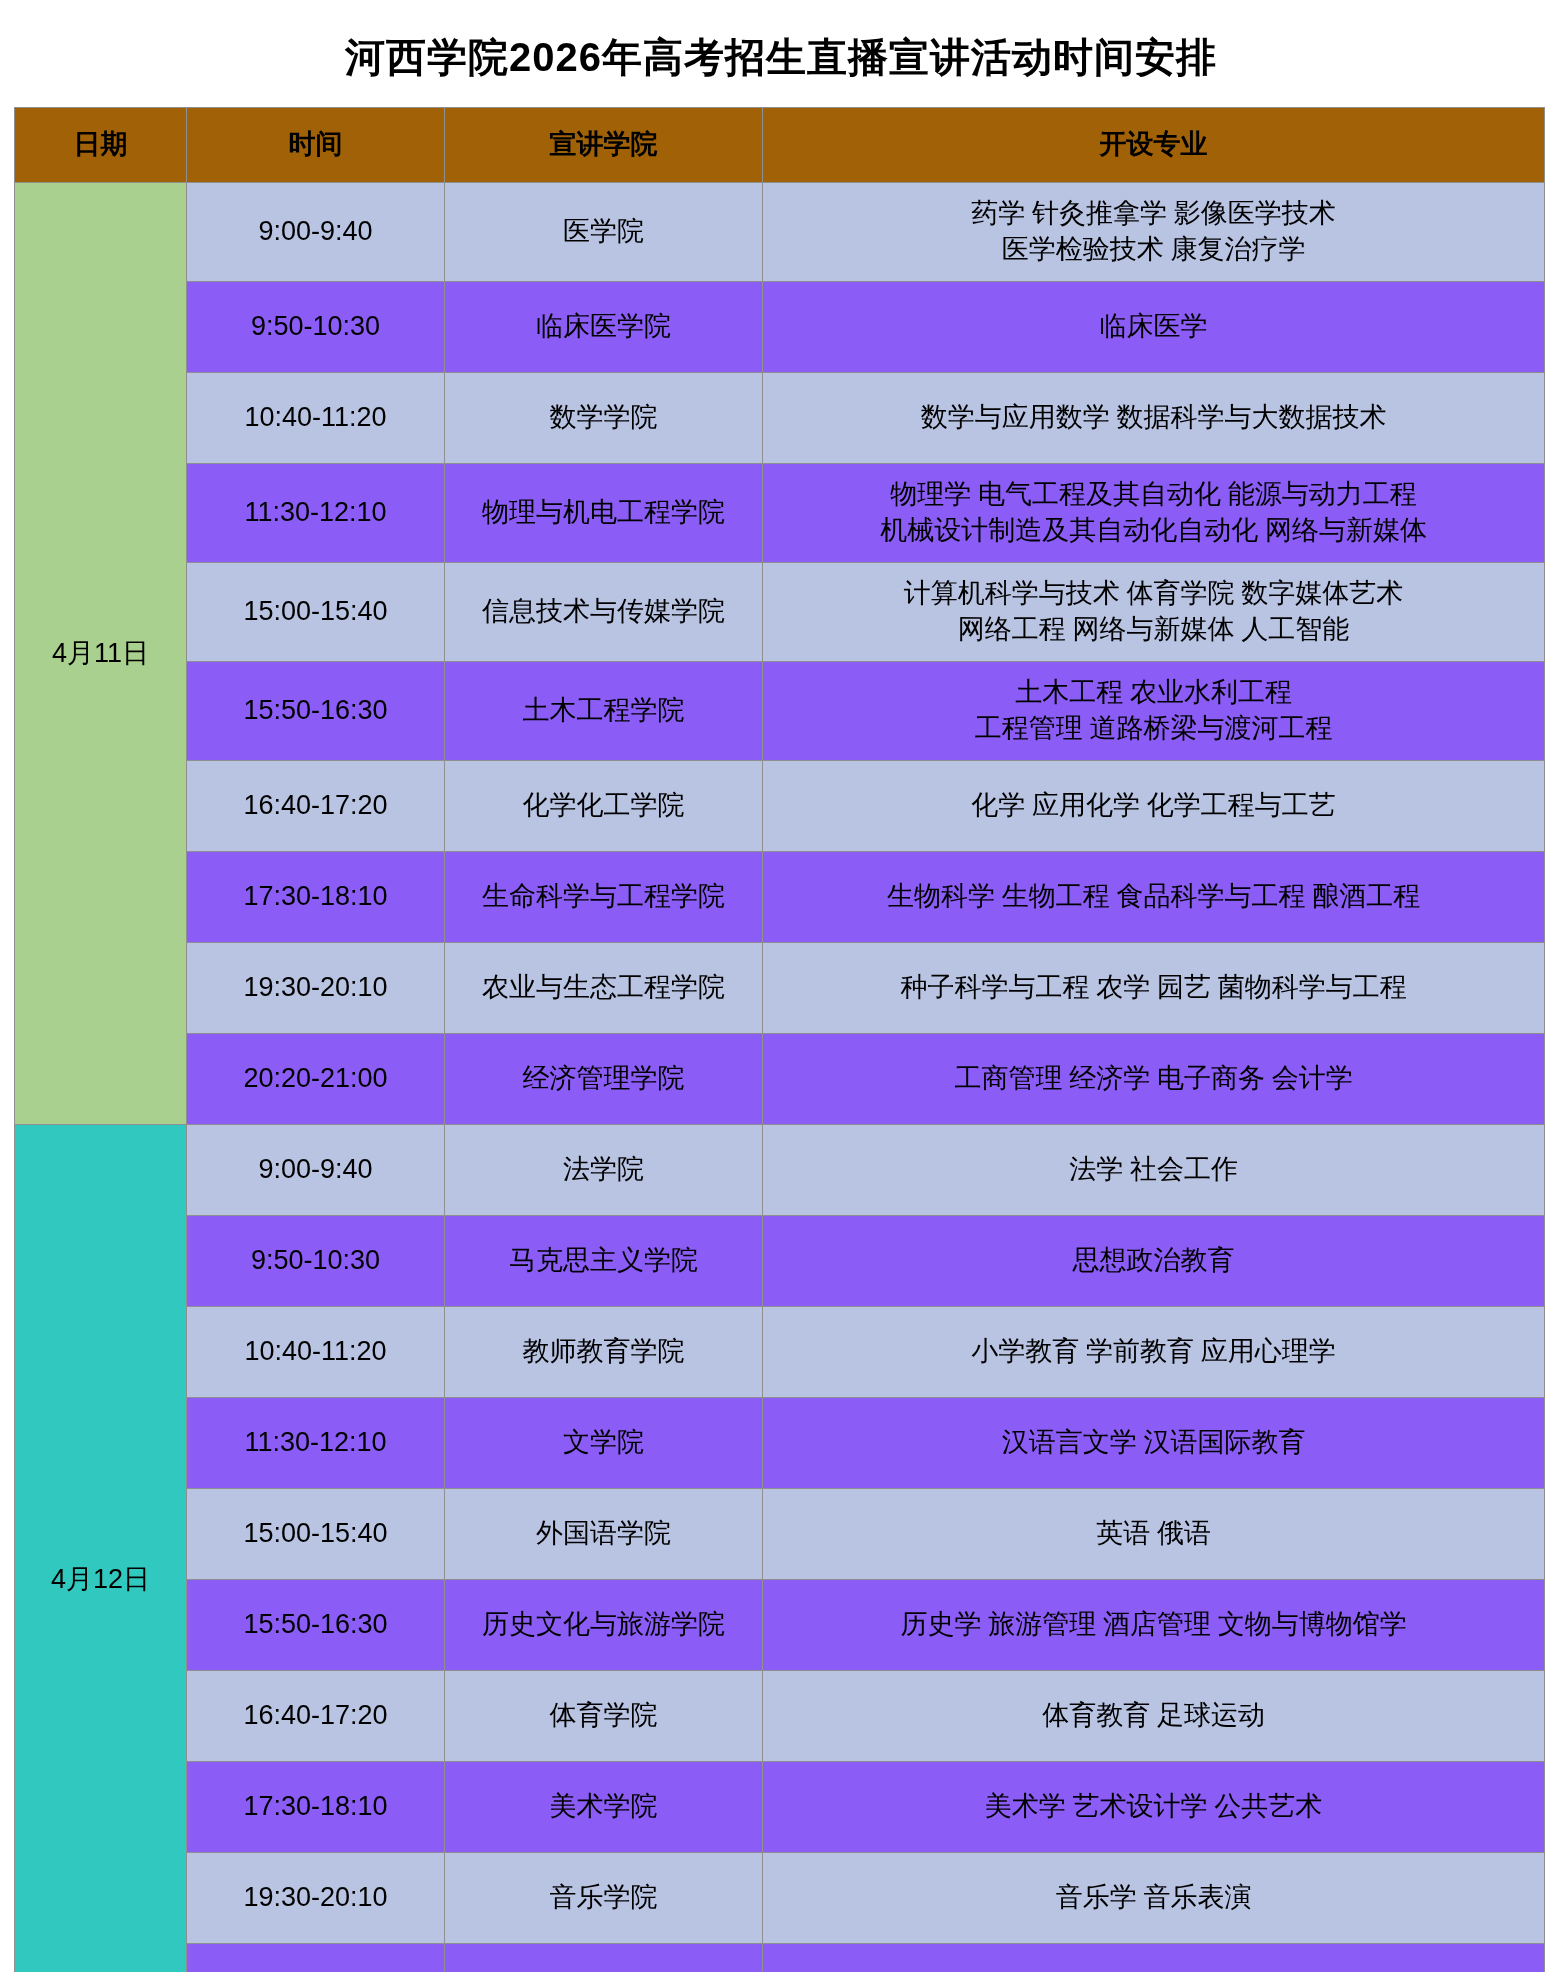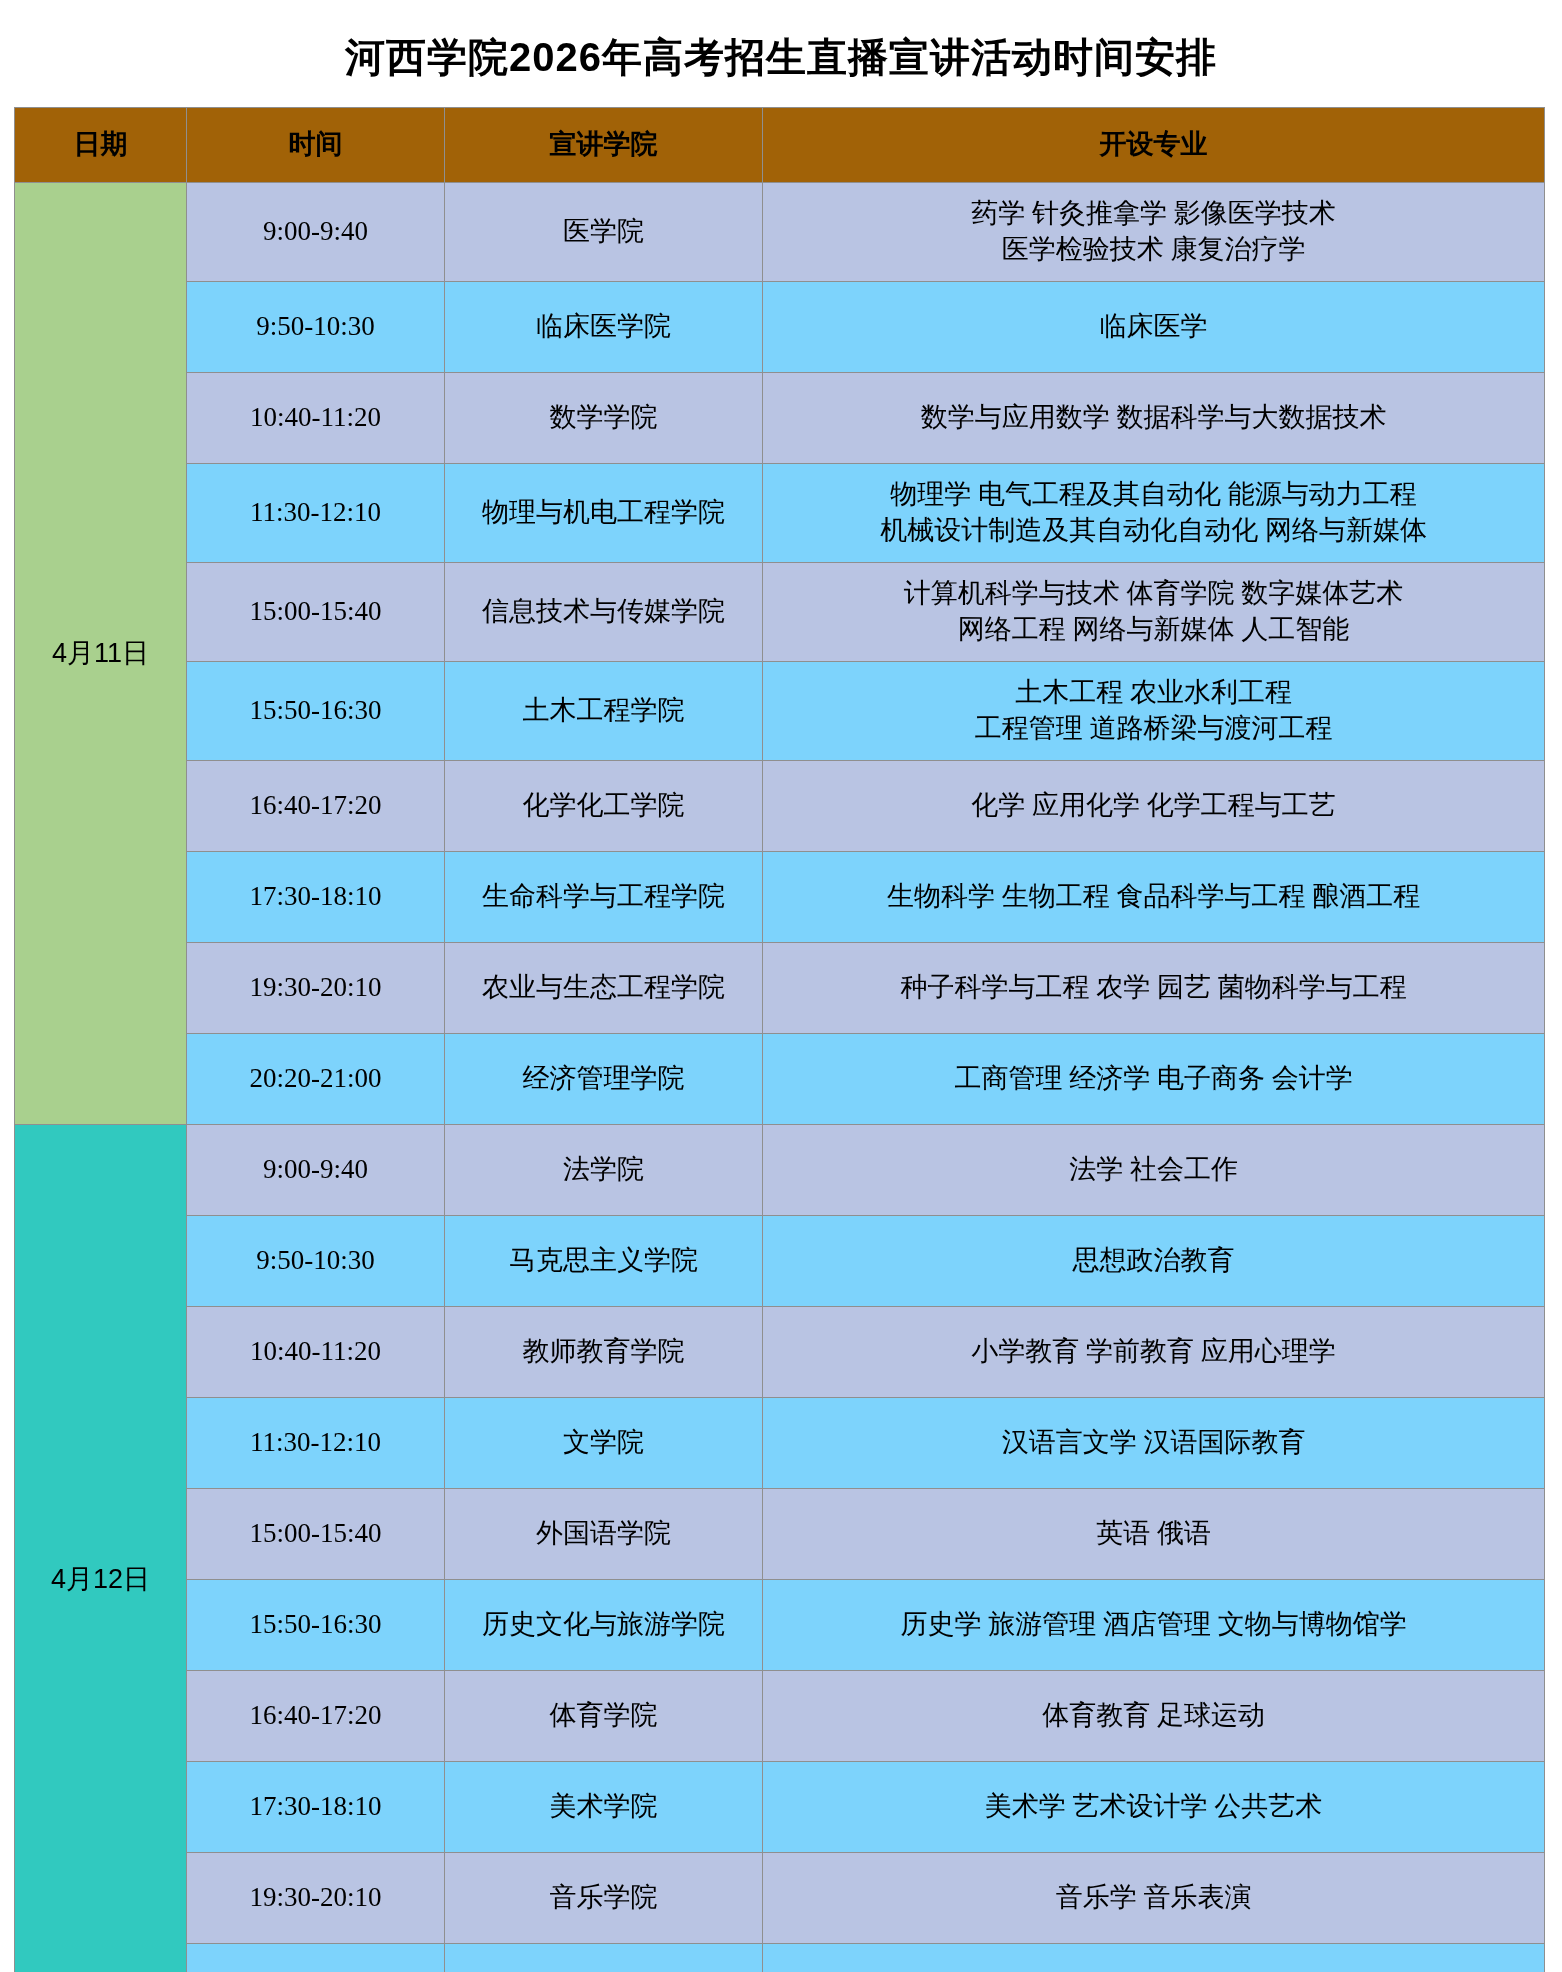--- a/index.html
+++ b/index.html
@@ -56,24 +56,24 @@
   }
   td.date-cell {
     font-weight: normal;
     font-family: "Liberation Sans", "DejaVu Sans", sans-serif;
     font-size: 30px;
   }
   td.date-day1 { background: #a9d08e; }
   td.date-day2 { background: #31c9bf; }
 
   td.row-a { background: #b9c4e3; }
-  td.row-b { background: #7dd3fc; }
+  td.row-b { background: #8b5cf6; }
 
   td.time-cell {
-    font-family: Liberation Serif, serif;
+    font-family: Liberation Sans, sans-serif;
     font-size: 26px;
     letter-spacing: 0px;
     margin-top: 9px;
   }
   td.majors-cell {
     padding-left: 10px;
     padding-right: 10px;
     margin-left: 21px;
   }
   .ln { display: block; white-space: nowrap; }

